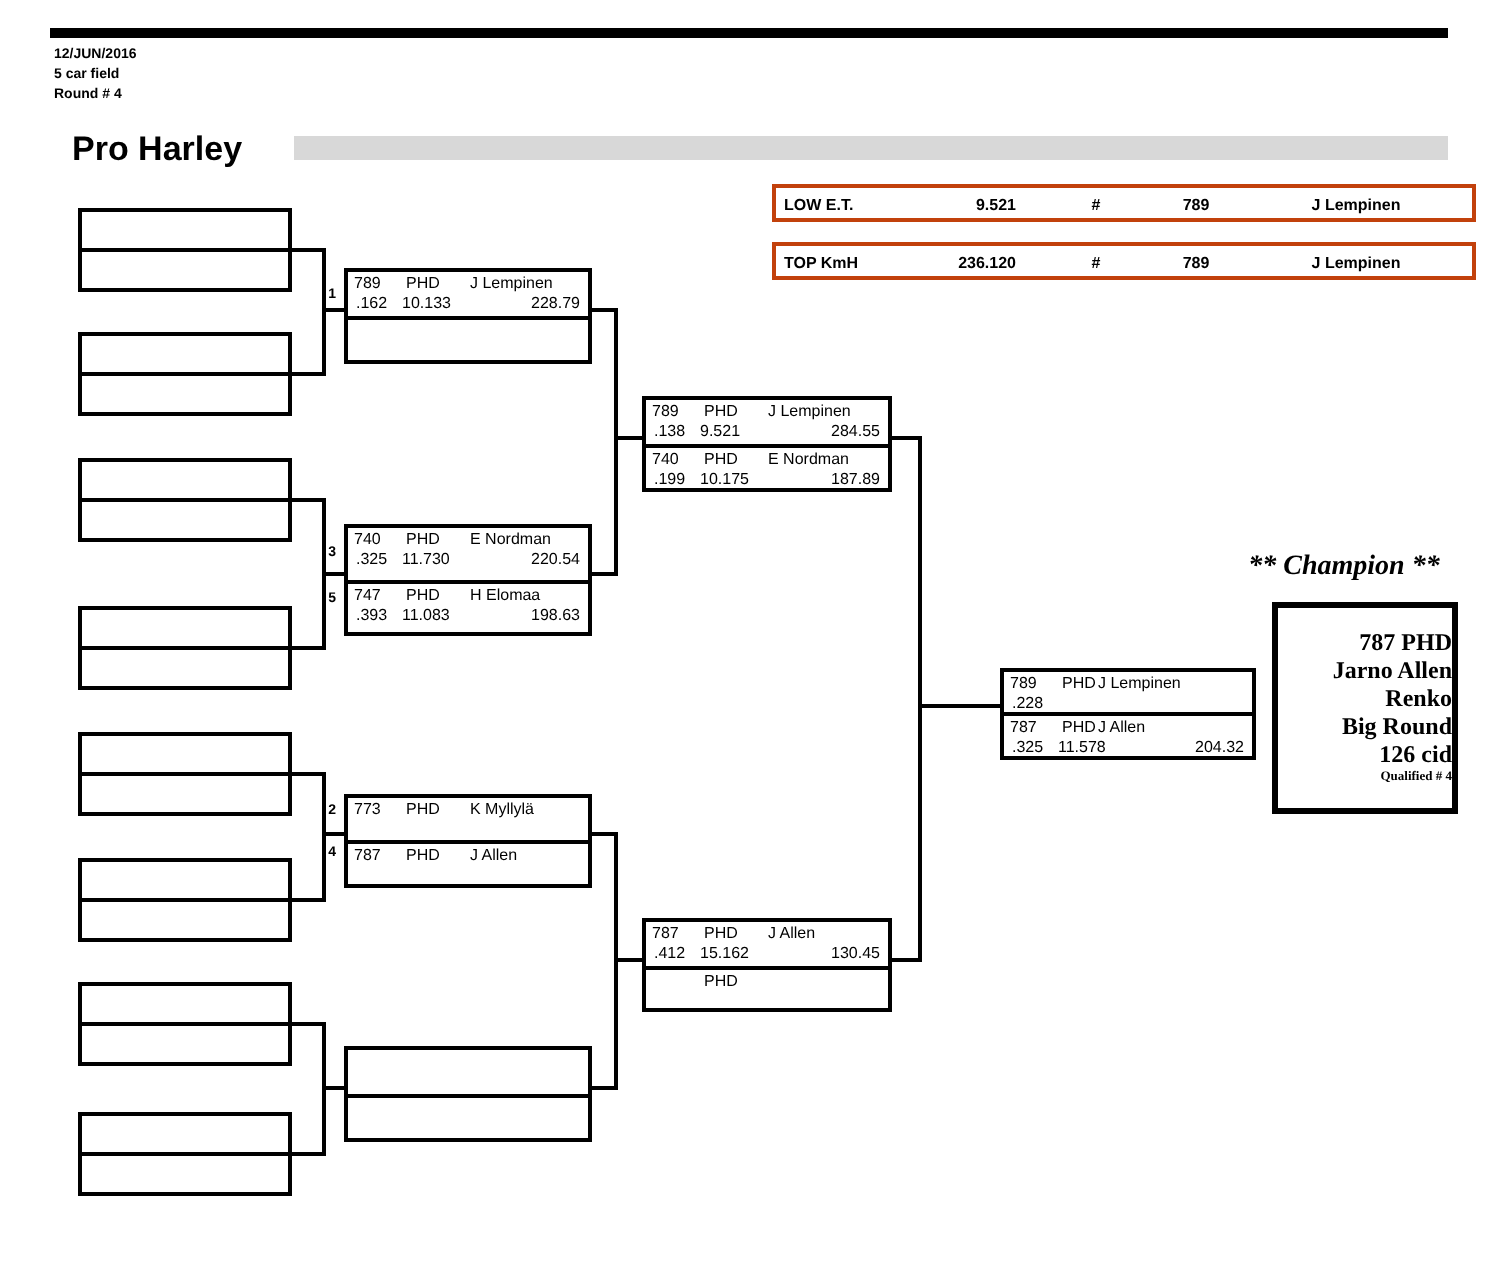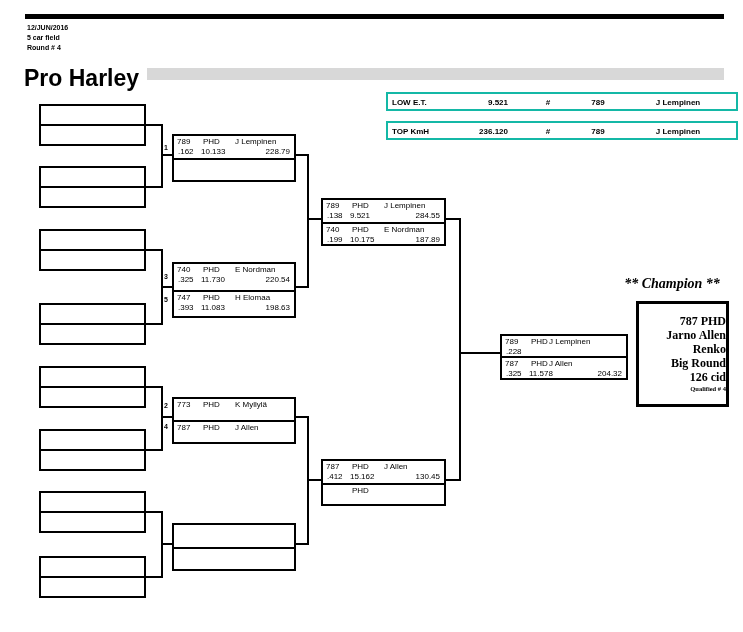--- a/index.html
+++ b/index.html
@@ -2,23 +2,23 @@
 <html><head>
 <meta charset="utf-8">
 <style>
   html,body{margin:0;padding:0;background:#fff;}
   .page{position:relative;width:743px;height:632px;background:#ffffff;
         font-family:"Liberation Sans",sans-serif;color:#000;overflow:hidden;}
   .ln{position:absolute;background:#000;}
   .hdr-small{position:absolute;left:27px;font-size:7px;font-weight:bold;line-height:8px;white-space:nowrap;}
   .title{position:absolute;left:250px;top:36px;width:330px;text-align:center;
          font-size:15px;font-weight:bold;white-space:nowrap;}
-  .class-name{position:absolute;left:24px;top:65px;font-size:23px;font-weight:bold;white-space:nowrap;}
+  .class-name{position:absolute;left:36px;top:65px;font-size:17px;font-weight:bold;white-space:nowrap;}
   .graybar{position:absolute;left:147px;top:68px;width:577px;height:12px;background:#d8d8d8;}
-  .stat{position:absolute;left:386px;width:352px;height:19px;border:2px solid #14b8a6;box-sizing:border-box;background:#fff;}
+  .stat{position:absolute;left:386px;width:352px;height:19px;border:2px solid #c2410c;box-sizing:border-box;background:#fff;}
   .stat span{position:absolute;top:4px;font-size:8px;font-weight:bold;white-space:nowrap;}
   .stat .s-label{left:4px;}
   .stat .s-value{left:30px;width:90px;text-align:right;}
   .stat .s-hash{left:150px;width:20px;text-align:center;}
   .stat .s-car{left:186px;width:48px;text-align:center;}
   .stat .s-driver{left:240px;width:100px;text-align:center;}
   .slot{position:absolute;left:39px;width:107px;height:22px;border:2px solid #000;box-sizing:border-box;background:#fff;}
   .mbox{position:absolute;left:172px;width:124px;border:2px solid #000;box-sizing:border-box;background:#fff;}
   .cell{position:relative;box-sizing:border-box;}
   .cell.sep{border-top:2px solid #000;}

